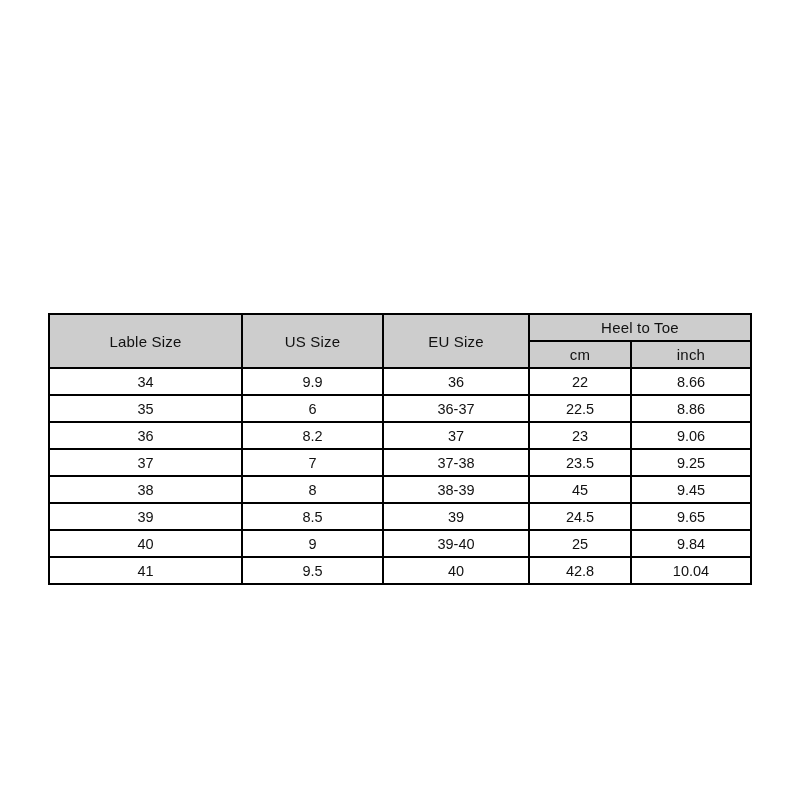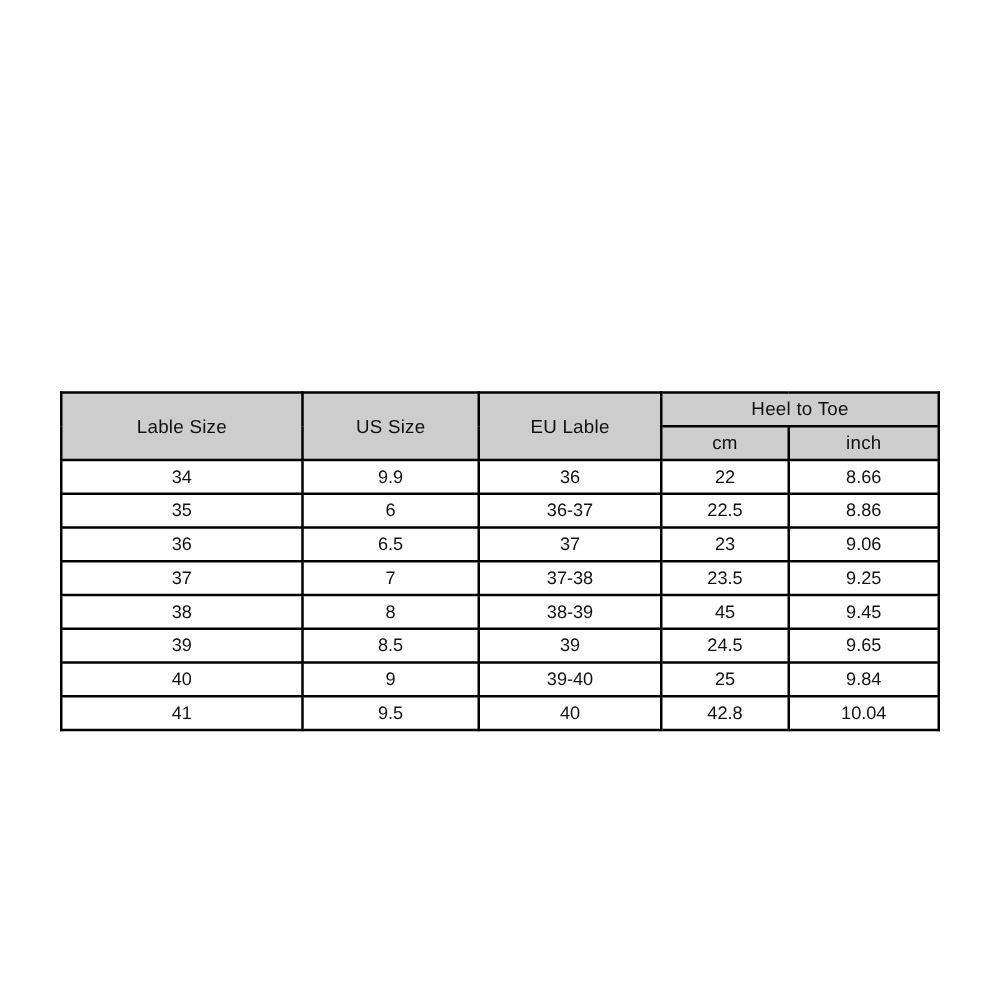--- a/index.html
+++ b/index.html
@@ -94,21 +94,21 @@
         <col class="c-us">
         <col class="c-eu">
         <col class="c-cm">
         <col class="c-inch">
       </colgroup>
 
       <thead>
         <tr>
           <th class="hdr-tall" rowspan="2">Lable Size</th>
           <th class="hdr-tall" rowspan="2">US Size</th>
-          <th class="hdr-tall" rowspan="2">EU Lable</th>
+          <th class="hdr-tall" rowspan="2">EU Size</th>
           <th class="hdr-group" colspan="2">Heel to Toe</th>
         </tr>
         <tr>
           <th class="hdr-sub">cm</th>
           <th class="hdr-sub">inch</th>
         </tr>
       </thead>
 
       <tbody>
         <tr>
@@ -120,21 +120,21 @@
         </tr>
         <tr>
           <td>35</td>
           <td>6</td>
           <td>36-37</td>
           <td>22.5</td>
           <td>8.86</td>
         </tr>
         <tr>
           <td>36</td>
-          <td>6.5</td>
+          <td>8.2</td>
           <td>37</td>
           <td>23</td>
           <td>9.06</td>
         </tr>
         <tr>
           <td>37</td>
           <td>7</td>
           <td>37-38</td>
           <td>23.5</td>
           <td>9.25</td>

